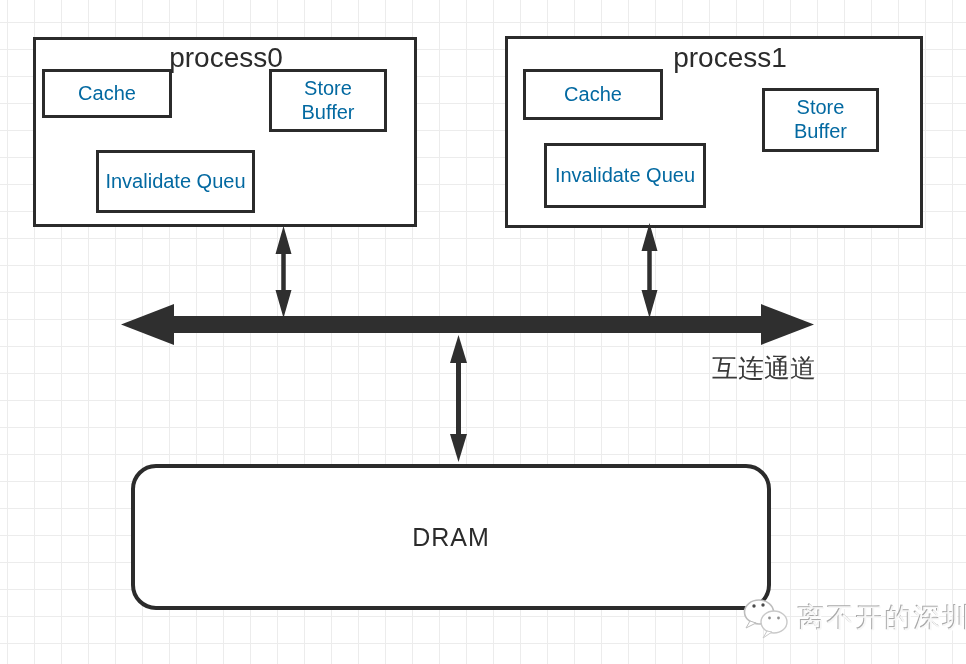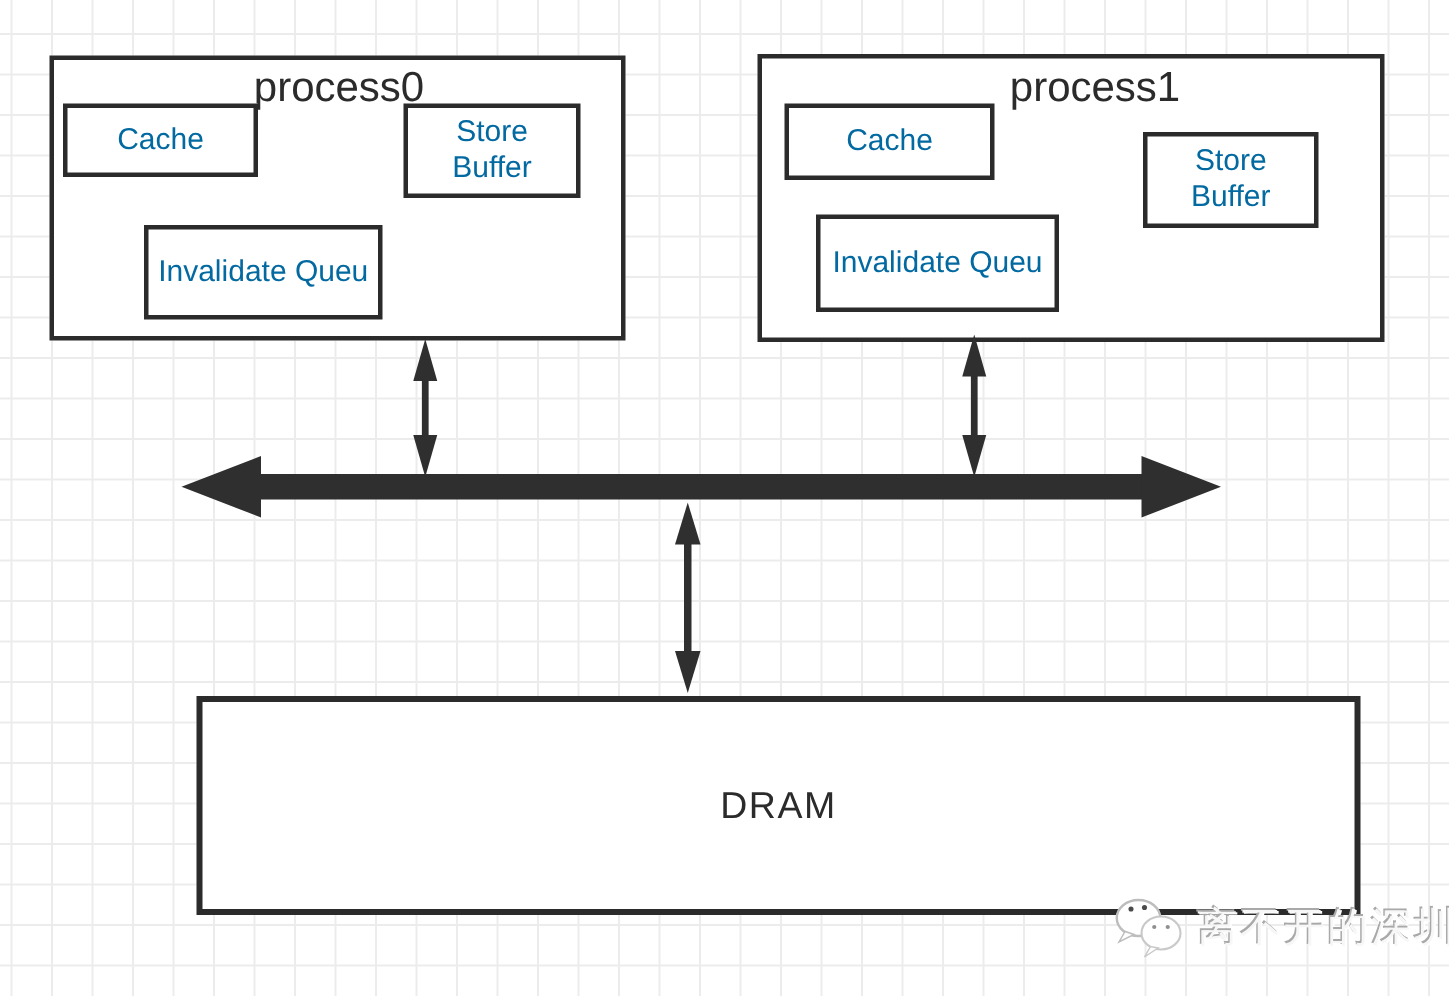--- a/index.html
+++ b/index.html
@@ -105,22 +105,23 @@
       <polygon points="649.5,318 641.5,290 657.5,290"></polygon>
     </g>
 
     <g fill="#2f2f2f">
       <line x1="458.5" y1="358" x2="458.5" y2="440" stroke="#2f2f2f" stroke-width="5"></line>
       <polygon points="458.5,335 450,363 467,363"></polygon>
       <polygon points="458.5,462 450,434 467,434"></polygon>
     </g>
   </svg>
 
+  <div class="bus-label">互连通道</div>
 
-  <div class="box dram-box" style="left:131px;top:464px;width:776px;height:146px;">DRAM</div>
+  <div class="box dram-box" style="left:131px;top:464px;width:640px;height:146px;border-radius:25px;">DRAM</div>
 
   <div class="watermark">
     <svg width="50" height="48" viewBox="0 0 50 48">
       <ellipse cx="17" cy="18" rx="14.5" ry="12" fill="#ffffff" stroke="#bdbdbd" stroke-width="1.6"></ellipse>
       <polygon points="8,27 4,34 14,29" fill="#ffffff" stroke="#bdbdbd" stroke-width="1"></polygon>
       <circle cx="12" cy="12" r="1.7" fill="#4a4a4a"></circle>
       <circle cx="21" cy="11" r="1.7" fill="#4a4a4a"></circle>
       <ellipse cx="32" cy="28" rx="13" ry="11" fill="#ffffff" stroke="#c9c9c9" stroke-width="1.4"></ellipse>
       <polygon points="25,37 21,44 30,38" fill="#ffffff" stroke="#c9c9c9" stroke-width="1"></polygon>
       <circle cx="27.5" cy="24" r="1.4" fill="#8f8f8f"></circle>

